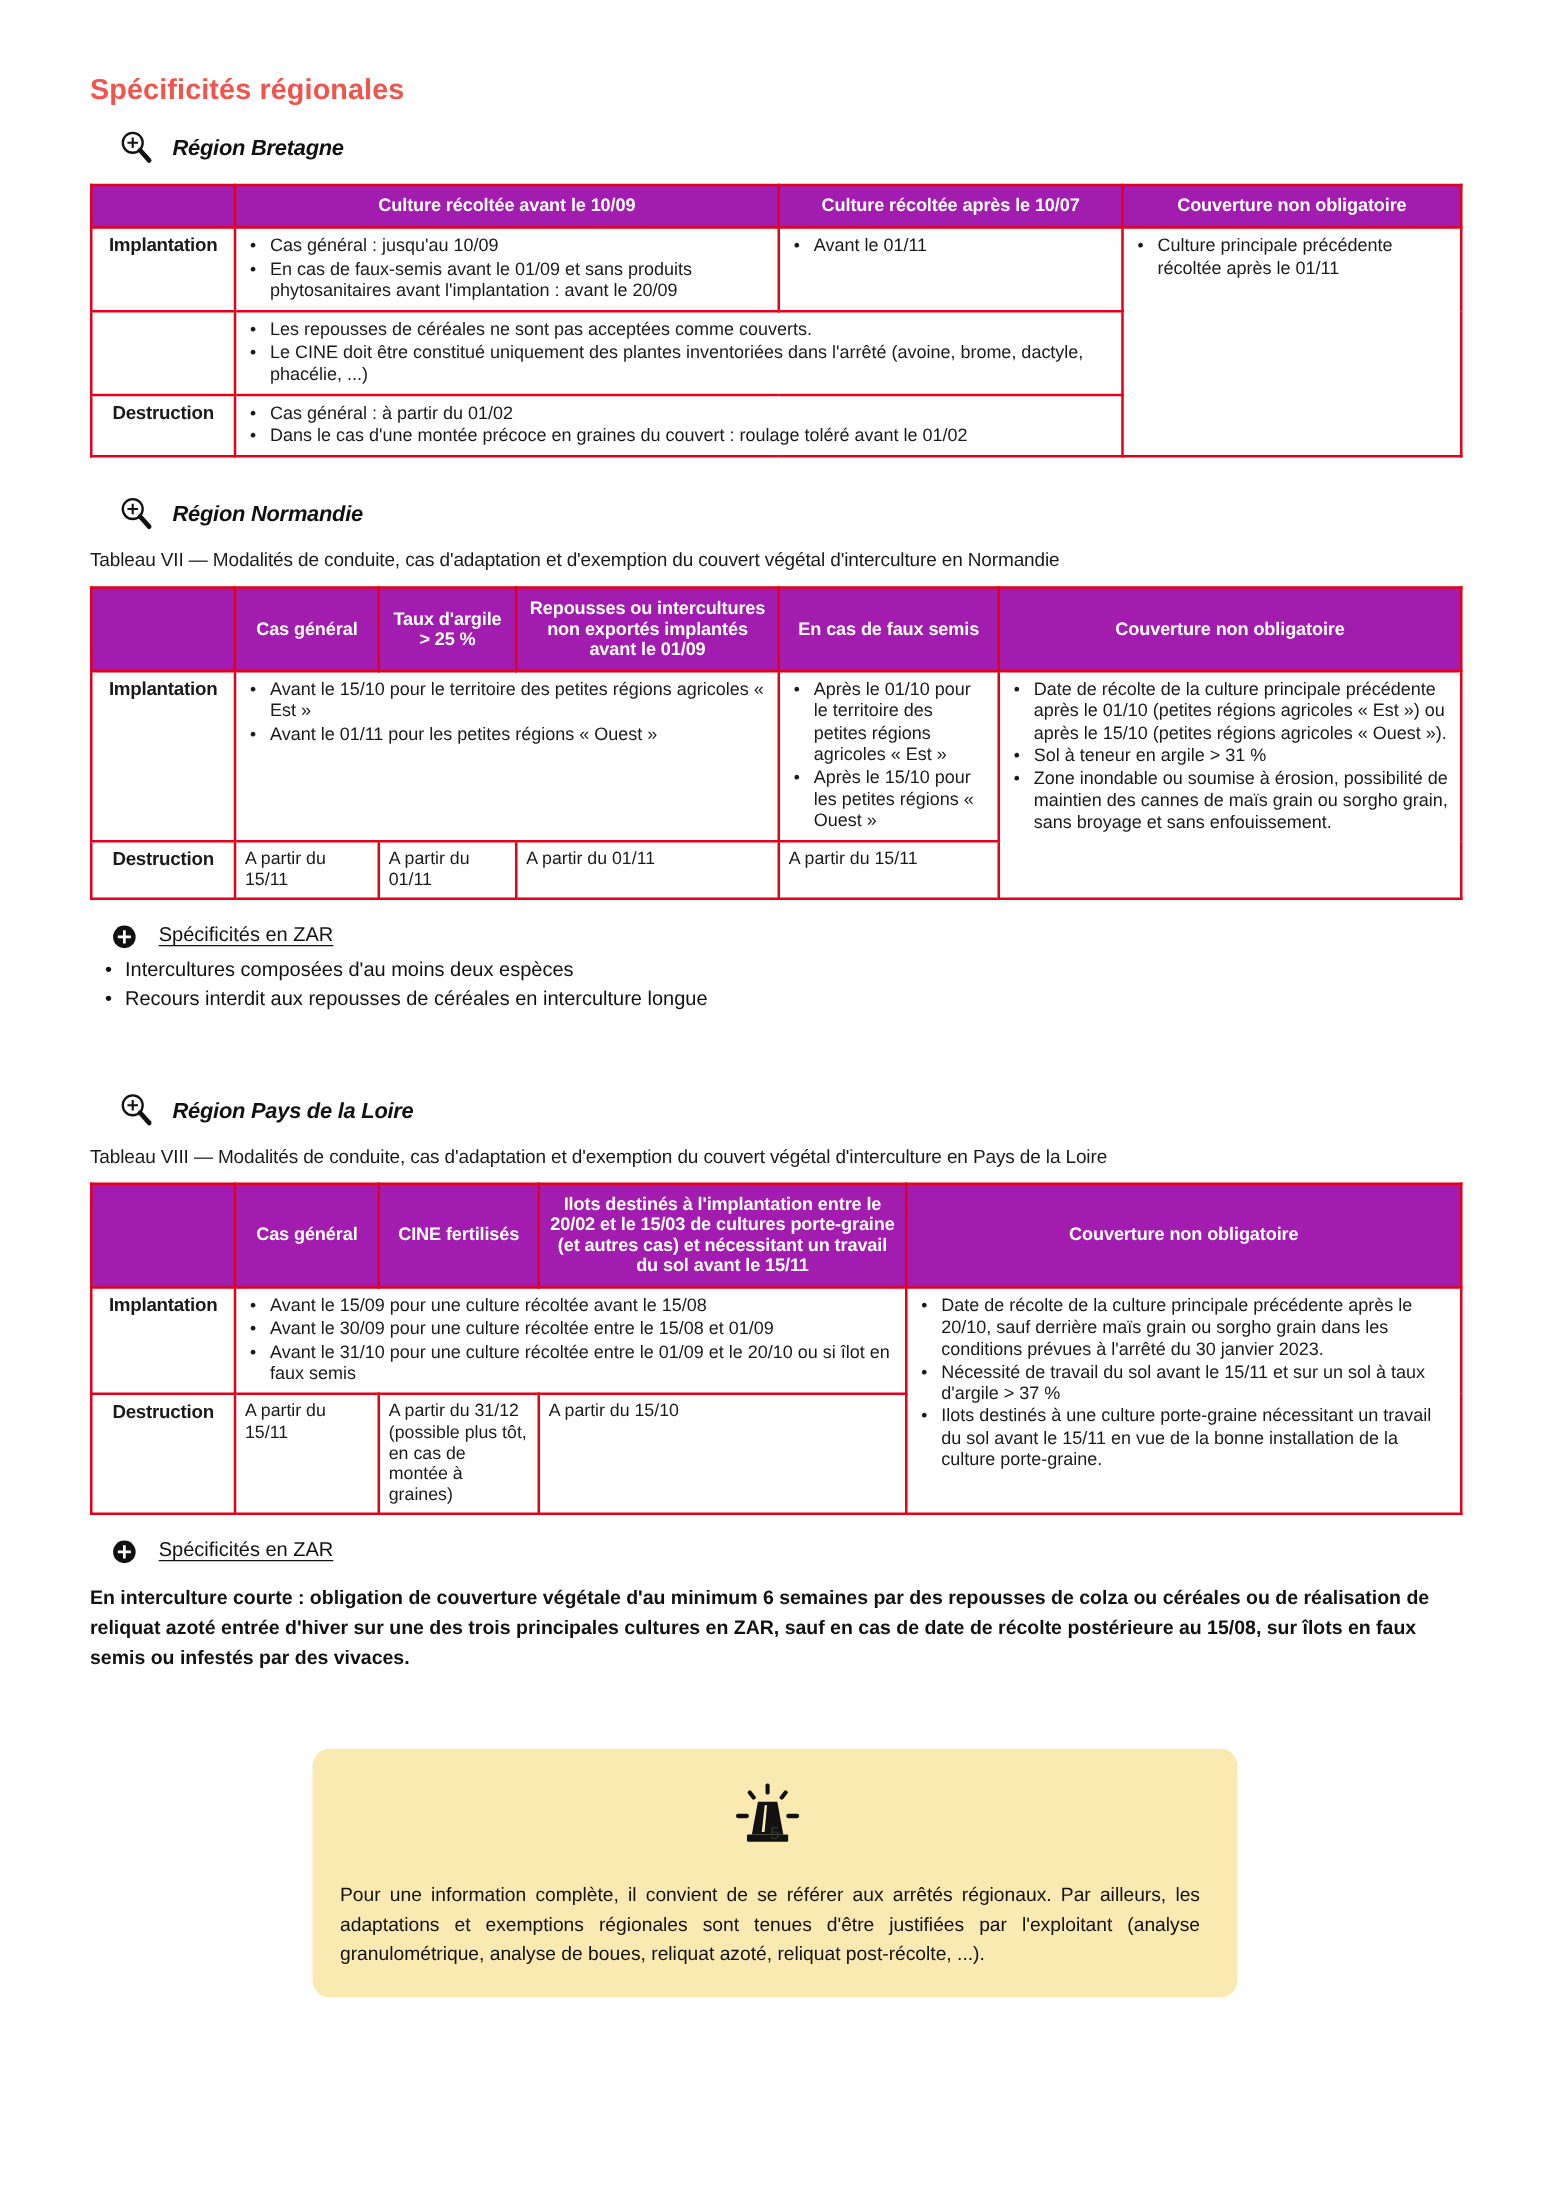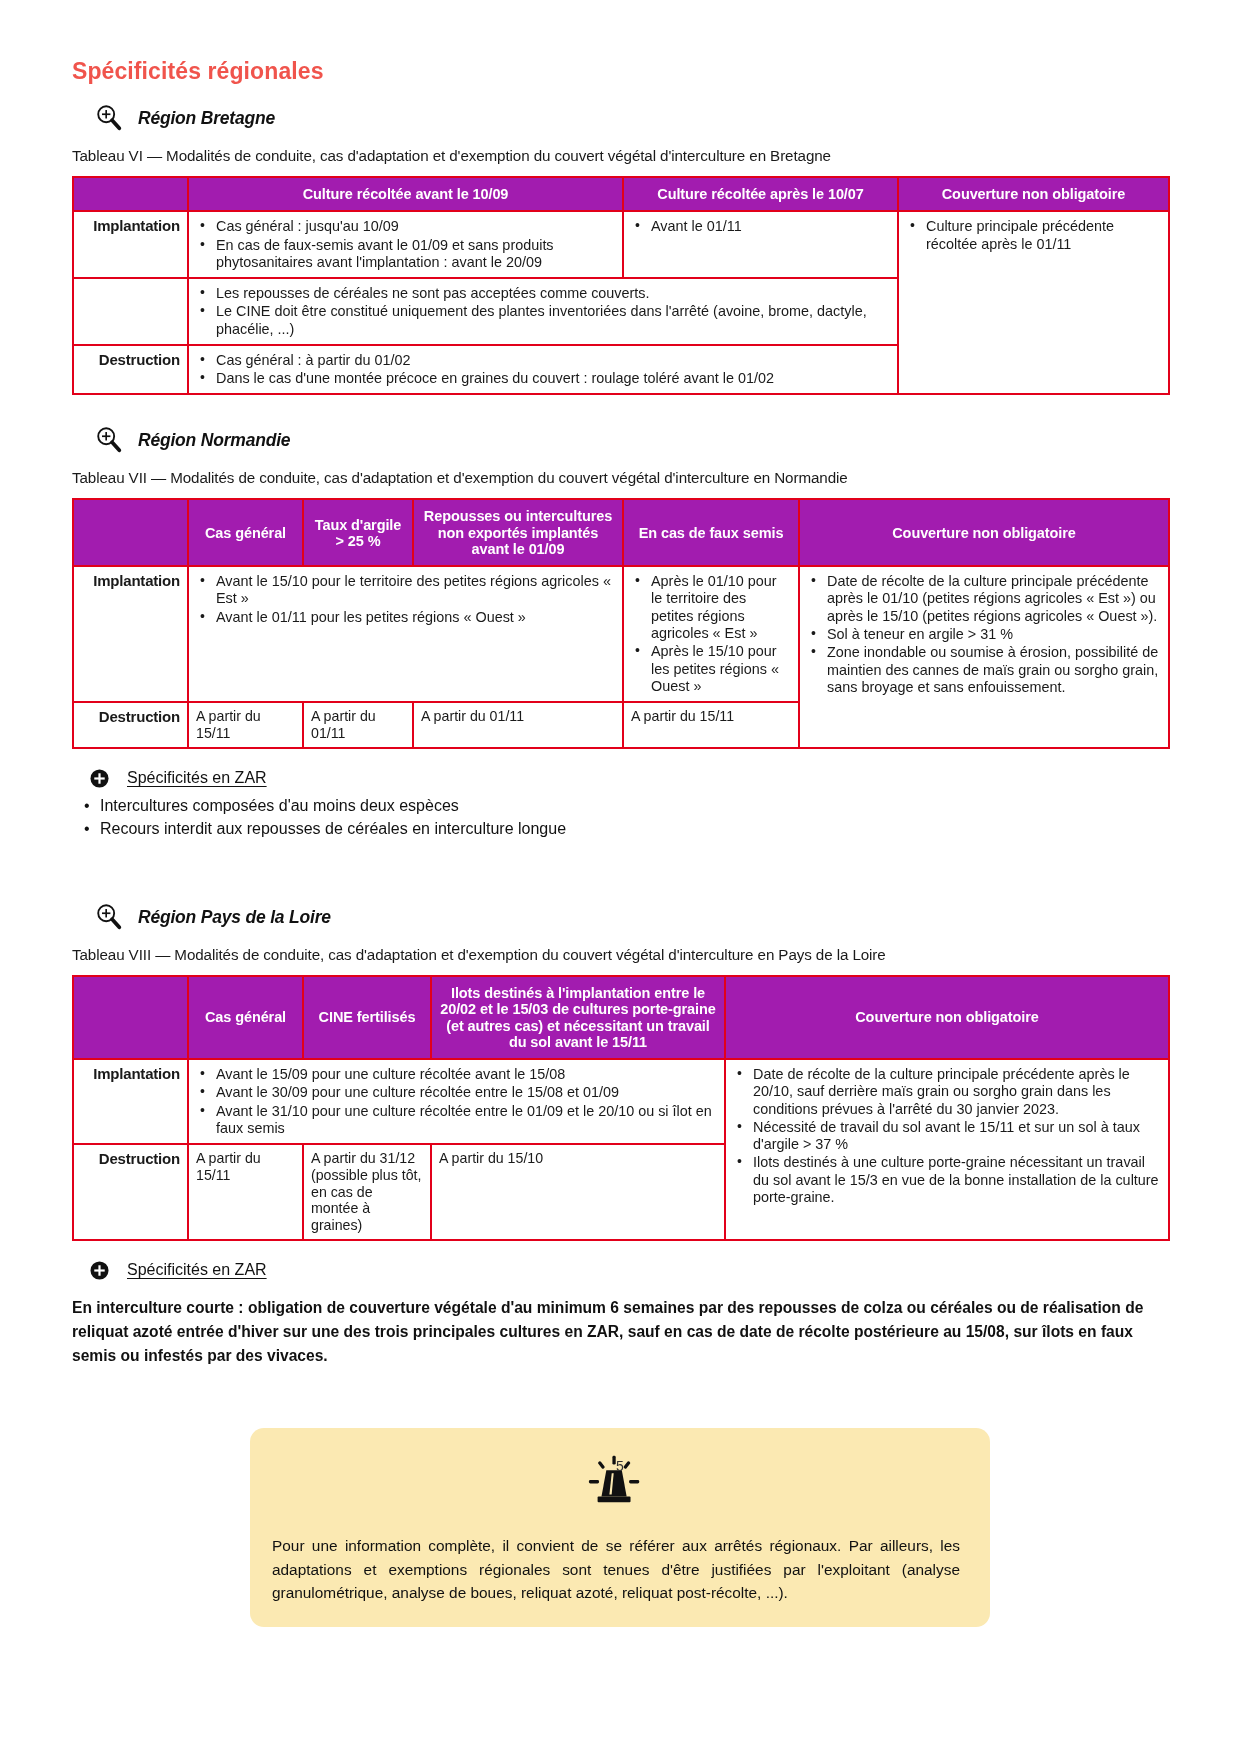--- a/index.html
+++ b/index.html
@@ -91,21 +91,21 @@
     border-color: #e2001a;
     letter-spacing: -0.1px;
   }
   th.blank {
     background: #ffffff;
     border: none;
   }
   td.rowhead {
     font-weight: bold;
     font-size: 15px;
-    text-align: right;
+    text-align: center;
     vertical-align: top;
     padding-top: 7px;
     letter-spacing: -0.2px;
   }
   td.plain {
     font-size: 14.2px;
     line-height: 1.18;
   }
   ul.bl {
     margin: 1px 0 1px 0;
@@ -219,21 +219,20 @@
     <div class="region-head">
       <svg class="magnifier" viewBox="0 0 32 32">
         <circle cx="13" cy="12" r="8.5" fill="none" stroke="#111" stroke-width="2"></circle>
         <line x1="13" y1="7.5" x2="13" y2="16.5" stroke="#111" stroke-width="1.8"></line>
         <line x1="8.5" y1="12" x2="17.5" y2="12" stroke="#111" stroke-width="1.8"></line>
         <line x1="19.3" y1="18.3" x2="27" y2="27" stroke="#111" stroke-width="4" stroke-linecap="round"></line>
       </svg>
       <span class="region-name">Région Bretagne</span>
     </div>
 
-    <div class="table-caption">Tableau VI — Modalités de conduite, cas d'adaptation et d'exemption du couvert végétal d'interculture en Bretagne</div>
 
     <table class="reg">
       <colgroup>
         <col style="width:115px">
         <col style="width:435px">
         <col style="width:275px">
         <col style="width:271px">
       </colgroup>
       <thead>
         <tr>
@@ -401,21 +400,21 @@
             <ul class="bl">
               <li>Avant le 15/09 pour une culture récoltée avant le 15/08</li>
               <li>Avant le 30/09 pour une culture récoltée entre le 15/08 et 01/09</li>
               <li>Avant le 31/10 pour une culture récoltée entre le 01/09 et le 20/10 ou si îlot en faux semis</li>
             </ul>
           </td>
           <td rowspan="2">
             <ul class="bl">
               <li>Date de récolte de la culture principale précédente après le 20/10, sauf derrière maïs grain ou sorgho grain dans les conditions prévues à l'arrêté du 30 janvier 2023.</li>
               <li>Nécessité de travail du sol avant le 15/11 et sur un sol à taux d'argile &gt; 37 %</li>
-              <li>Ilots destinés à une culture porte-graine nécessitant un travail du sol avant le 15/3 en vue de la bonne installation de la culture porte-graine.</li>
+              <li>Ilots destinés à une culture porte-graine nécessitant un travail du sol avant le 15/11 en vue de la bonne installation de la culture porte-graine.</li>
             </ul>
           </td>
         </tr>
         <tr>
           <td class="rowhead">Destruction</td>
           <td class="plain">A partir du 15/11</td>
           <td class="plain">A partir du 31/12 (possible plus tôt, en cas de montée à graines)</td>
           <td class="plain">A partir du 15/10</td>
         </tr>
       </tbody>

